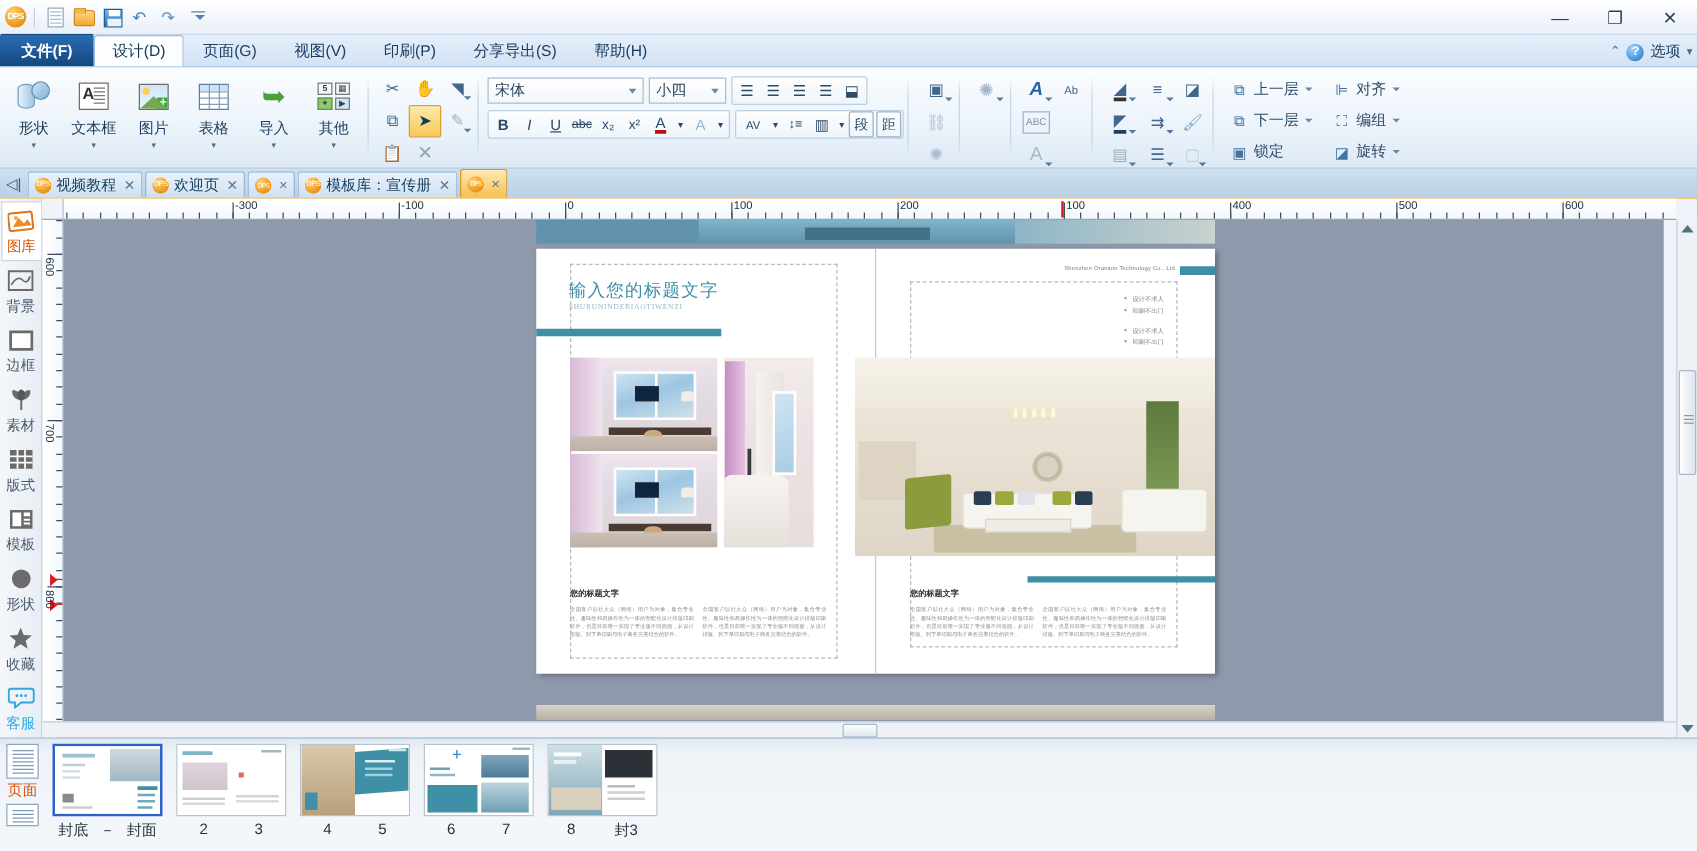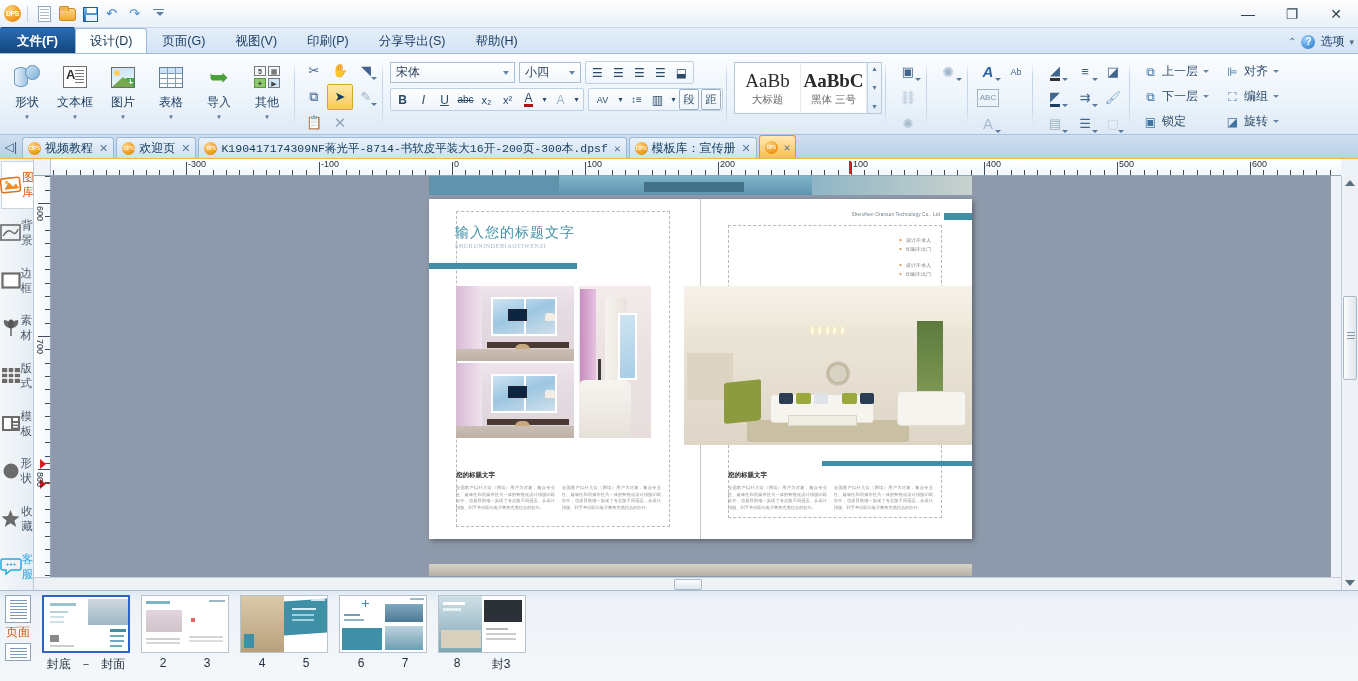--- a/index.html
+++ b/index.html
@@ -168,21 +168,21 @@
     color:#fff;font-size:6px;line-height:13px;text-align:center;letter-spacing:-0.4px;}
   .dtab .dclose{color:#5b7896;font-size:11px;padding-left:2px;}
   .dtab.mono{font-family:"Liberation Mono","DejaVu Sans Mono",monospace;font-size:11.5px;}
 
   
   .leftdock{
     position:absolute;left:0;top:159px;width:34px;height:431px;
     background:linear-gradient(90deg,#f4f7fa,#e6edf4);border-right:1px solid #b9c9d8;
     display:flex;flex-direction:column;align-items:center;padding-top:2px;
   }
-  .dockitem{width:32px;height:50px;display:flex;flex-direction:row;align-items:center;justify-content:center;cursor:pointer;}
+  .dockitem{width:32px;height:50px;display:flex;flex-direction:column;align-items:center;justify-content:center;cursor:pointer;}
   .dockitem .dglyph{height:24px;display:flex;align-items:center;justify-content:center;}
   .dockitem .dlab{font-size:11.5px;color:#4b5b6b;margin-top:1px;}
   .dockitem.sel{background:#fff;border:1px solid #c8d6e3;border-right:none;}
   .dockitem.sel .dlab{color:#d4580f;}
   .dockitem.cs .dlab{color:#2ba6e0;}
 
   
   .hruler{
     position:absolute;left:34px;top:159px;width:1307px;height:17px;
     background:linear-gradient(#ffffff,#f3f7fb);border-bottom:1px solid #8fa6bd;overflow:hidden;
@@ -515,37 +515,20 @@
           <div class="tb" style="width:20px;border:1px solid #9cb1c5;">
               <span style="font-size:11px;">段</span>
             </div>
           <div class="tb" style="width:20px;border:1px solid #9cb1c5;margin-left:2px;">
               <span style="font-size:11px;">距</span>
             </div>
         </div>
       </div>
     </div>
 
-    <div class="rgroup" style="padding-left:8px;padding-top:6px;">
-      <div class="gallery">
-        <div class="gcell">
-          <div class="gbig" style="font-family:'Liberation Serif',serif;">AaBb</div>
-          <div class="gsub">大标题</div>
-        </div>
-        <div class="gcell">
-          <div class="gbig" style="font-family:'Liberation Serif',serif;font-weight:bold;">AaBbC</div>
-          <div class="gsub">黑体 三号</div>
-        </div>
-        <div class="gscroll">
-          <span>▲</span>
-          <span>▼</span>
-          <span>▼</span>
-        </div>
-      </div>
-    </div>
 
     <div class="rgroup" style="padding-left:8px;padding-top:3px;">
       <div class="smallgrid" style="grid-template-columns:30px;">
         <div class="sbtn" style="width:30px;">
             <span class="gi">▣</span>
             <span class="dd"></span>
           </div>
         <div class="sbtn" style="width:30px;">
             <span class="gi" style="color:#a9bdce;">⛓</span>
           </div>
@@ -663,21 +646,20 @@
       <span>视频教程</span>
       <span class="dclose">✕</span>
     </div>
     <div class="dtab">
       <span class="dicon">DPS</span>
       <span>欢迎页</span>
       <span class="dclose">✕</span>
     </div>
     <div class="dtab mono">
       <span class="dicon">DPS</span>
-      <span>K190417174309NF蒋光平-8714-书软皮平装大16开-200页-300本.dpsf</span>
       <span class="dclose">✕</span>
     </div>
     <div class="dtab">
       <span class="dicon">DPS</span>
       <span>模板库：宣传册</span>
       <span class="dclose">✕</span>
     </div>
     <div class="dtab mono active">
       <span class="dicon">DPS</span>
       <span class="dclose">✕</span>

